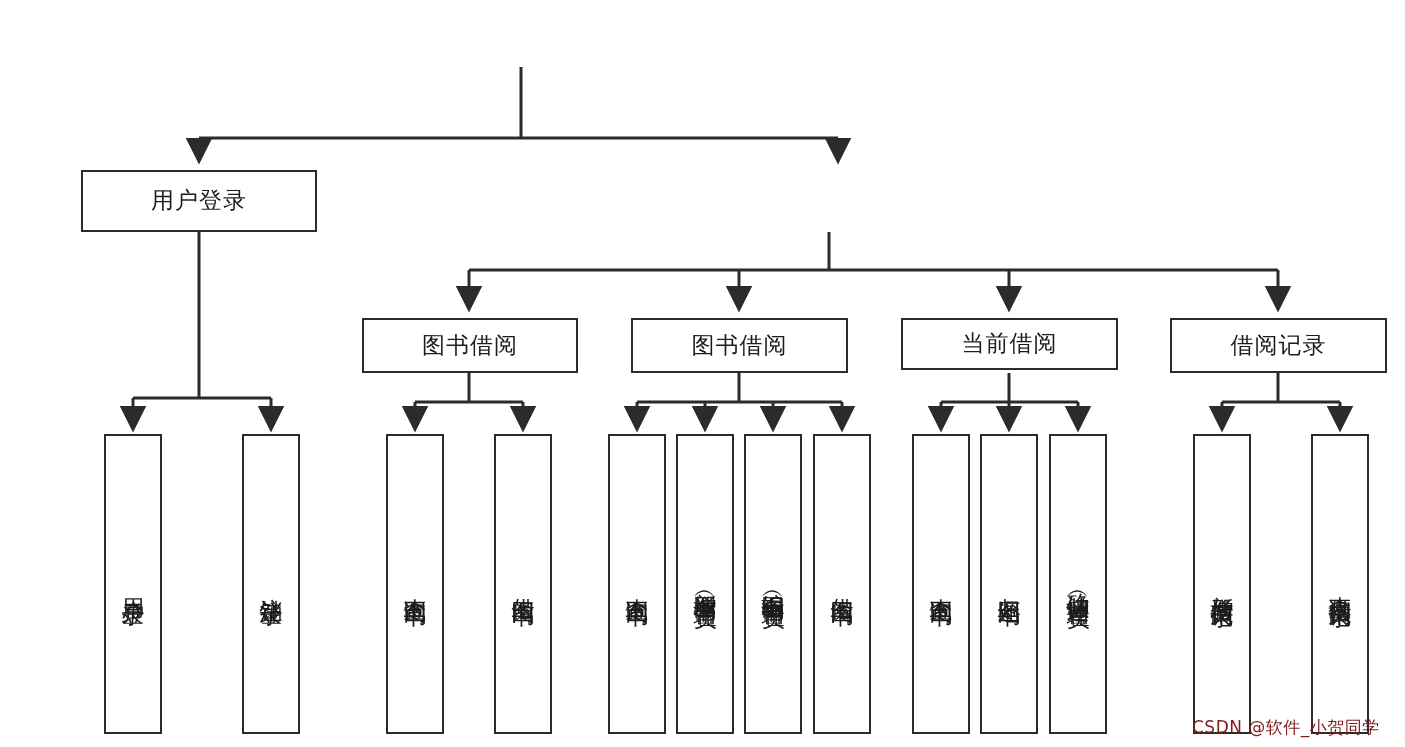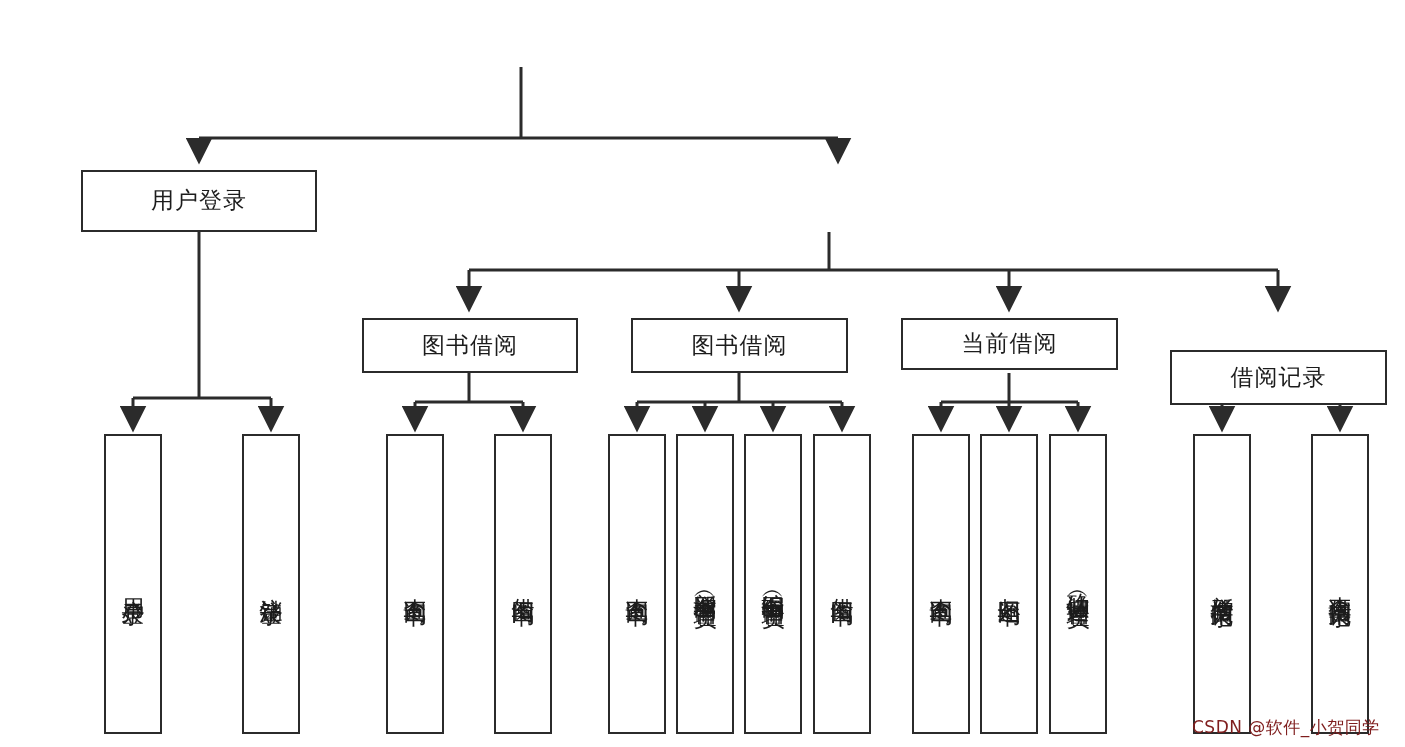--- a/index.html
+++ b/index.html
@@ -109,21 +109,21 @@
 
   <div class="node horiz" style="left:362px;top:318px;width:216px;height:55px;">
     <span>图书借阅</span>
   </div>
   <div class="node horiz" style="left:631px;top:318px;width:217px;height:55px;">
     <span>图书借阅</span>
   </div>
   <div class="node horiz" style="left:901px;top:318px;width:217px;height:52px;">
     <span>当前借阅</span>
   </div>
-  <div class="node horiz" style="left:1170px;top:318px;width:217px;height:55px;margin-top:32px;">
+  <div class="node horiz" style="left:1170px;top:318px;width:217px;height:55px;">
     <span>借阅记录</span>
   </div>
 
   <div class="node vert" style="left:104px;top:434px;width:58px;height:300px;">
     <span class="vtext">用户登录</span>
   </div>
   <div class="node vert" style="left:242px;top:434px;width:58px;height:300px;">
     <span class="vtext">注销登录</span>
   </div>
 

